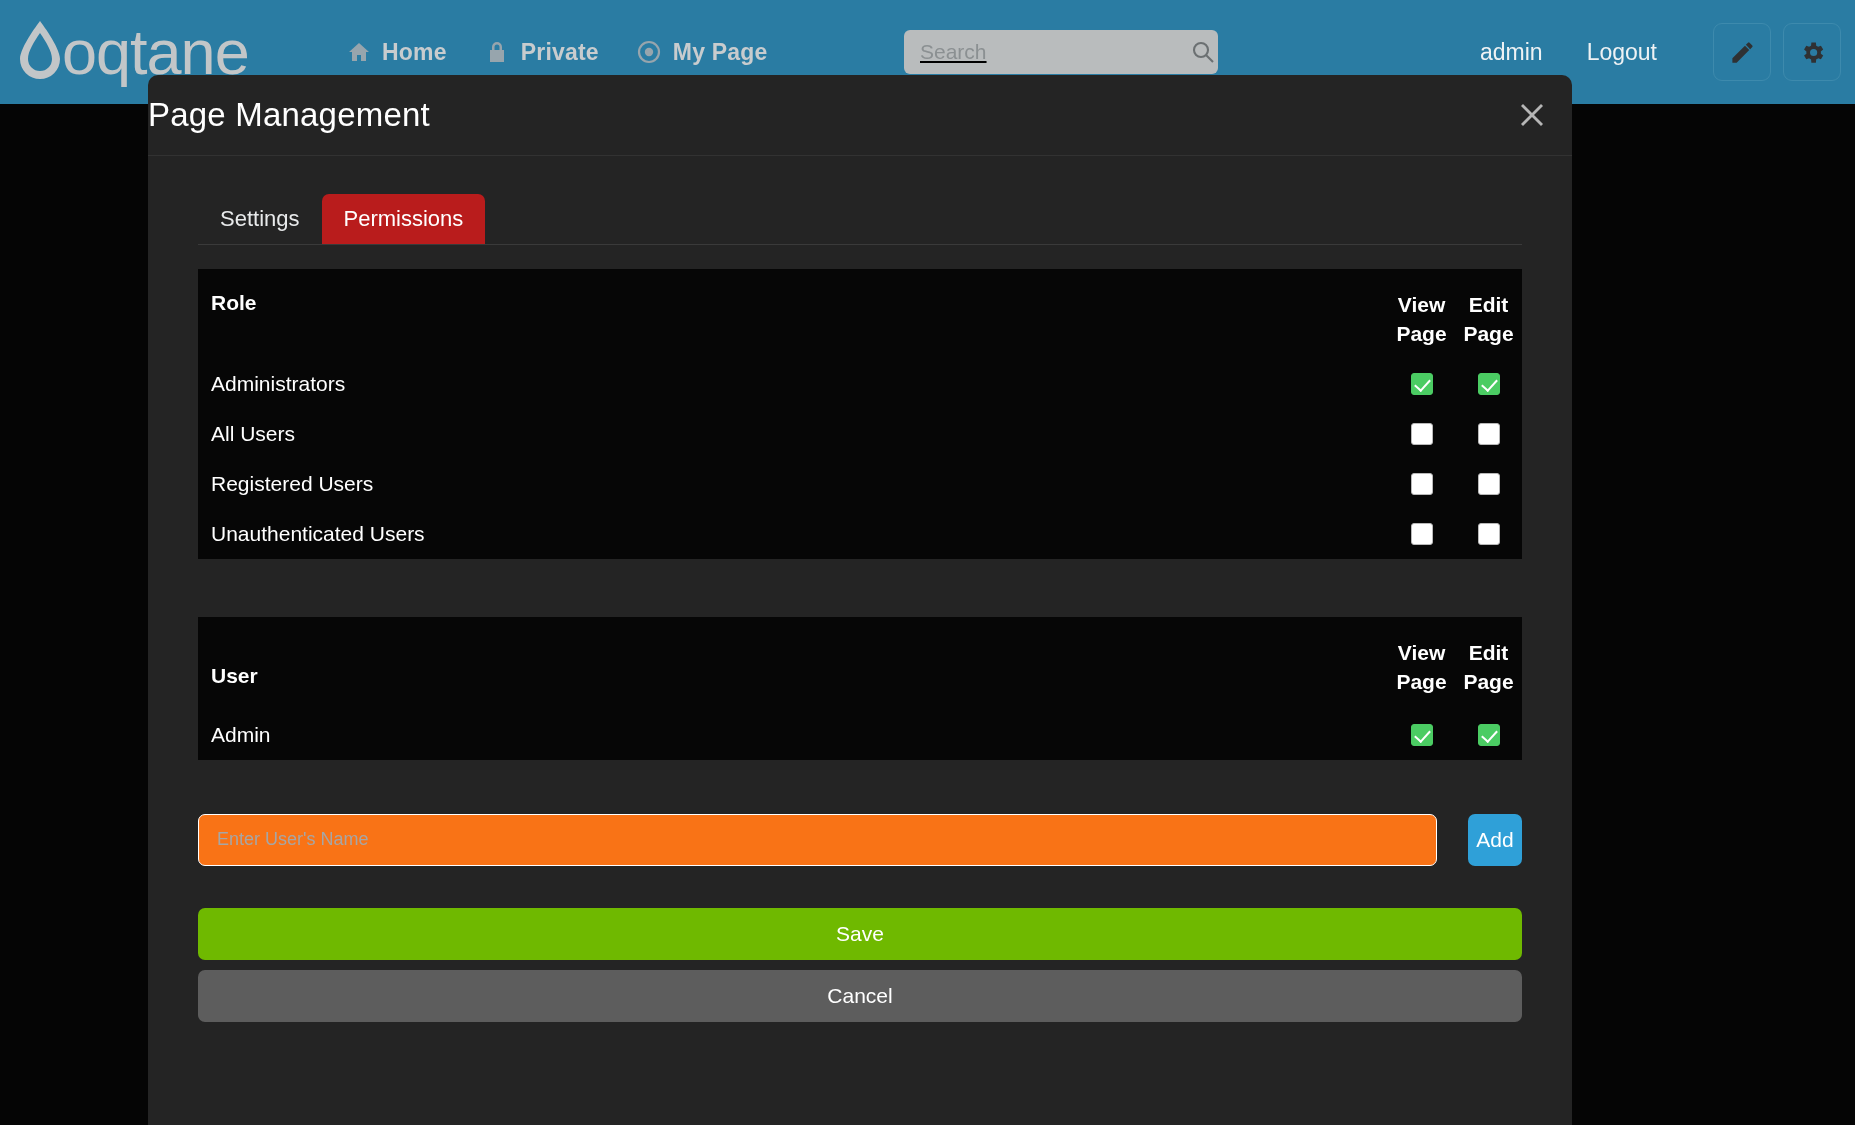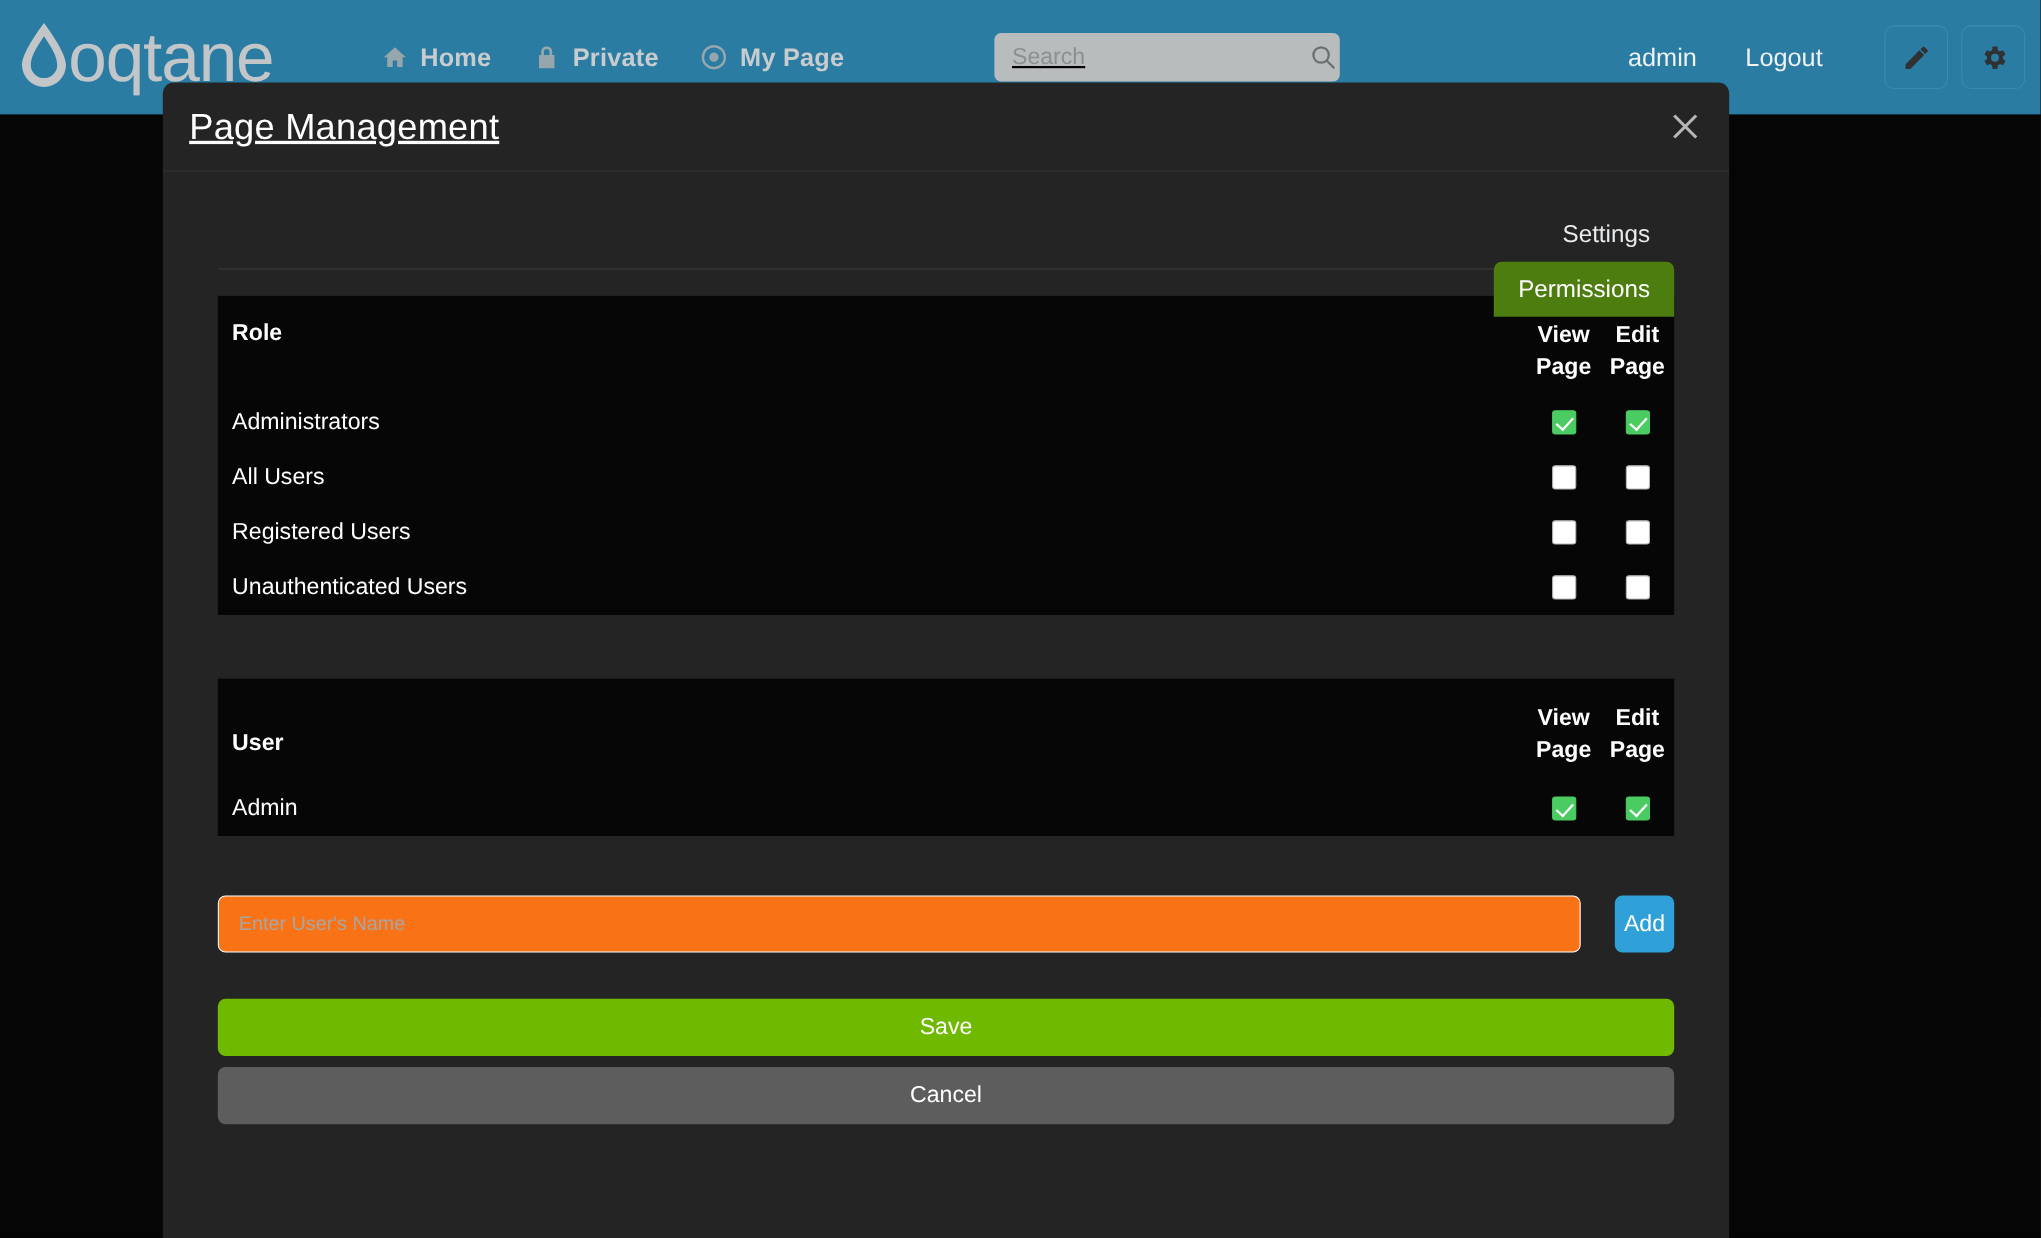--- a/index.html
+++ b/index.html
@@ -115,26 +115,24 @@
     overflow: hidden;
   }
   .modal-header {
     height: 81px;
     position: relative;
     display: flex;
     align-items: center;
     border-bottom: 1px solid #323232;
   }
   .modal-title {
-    margin-left: 24px;
     color: #ffffff;
     font-size: 33px;
     font-weight: 400;
     letter-spacing: .2px;
-    text-decoration: underline;
   }
   .modal-close {
     position: absolute;
     right: 17px; top: 50%;
     transform: translateY(-50%);
     width: 46px; height: 46px;
     display: flex; align-items: center; justify-content: center;
     background: transparent; border: 0; cursor: pointer;
   }
   .modal-close svg { stroke: #b6b6b6; stroke-width: 2.3; }
@@ -142,35 +140,34 @@
   .modal-body {
     padding: 32px 50px 0 50px;
   }
 
   
   .tabs {
     display: flex;
     align-items: flex-end;
     border-bottom: 1px solid #3a3a3a;
     height: 57px;
-    flex-direction: column;
   }
   .tab {
     font-size: 22px;
     color: #e8eaeb;
     padding: 14px 22px;
     cursor: pointer;
     border-radius: 7px 7px 0 0;
     line-height: 1;
     background: transparent;
     border: 0;
     font-family: "Liberation Sans", sans-serif;
   }
   .tab.active {
-    background: #4d7c0f;
+    background: #b91c1c;
     color: #ffffff;
   }
 
   
   .perm-table {
     width: 100%;
     border-collapse: collapse;
     background: #060606;
     table-layout: fixed;
   }

